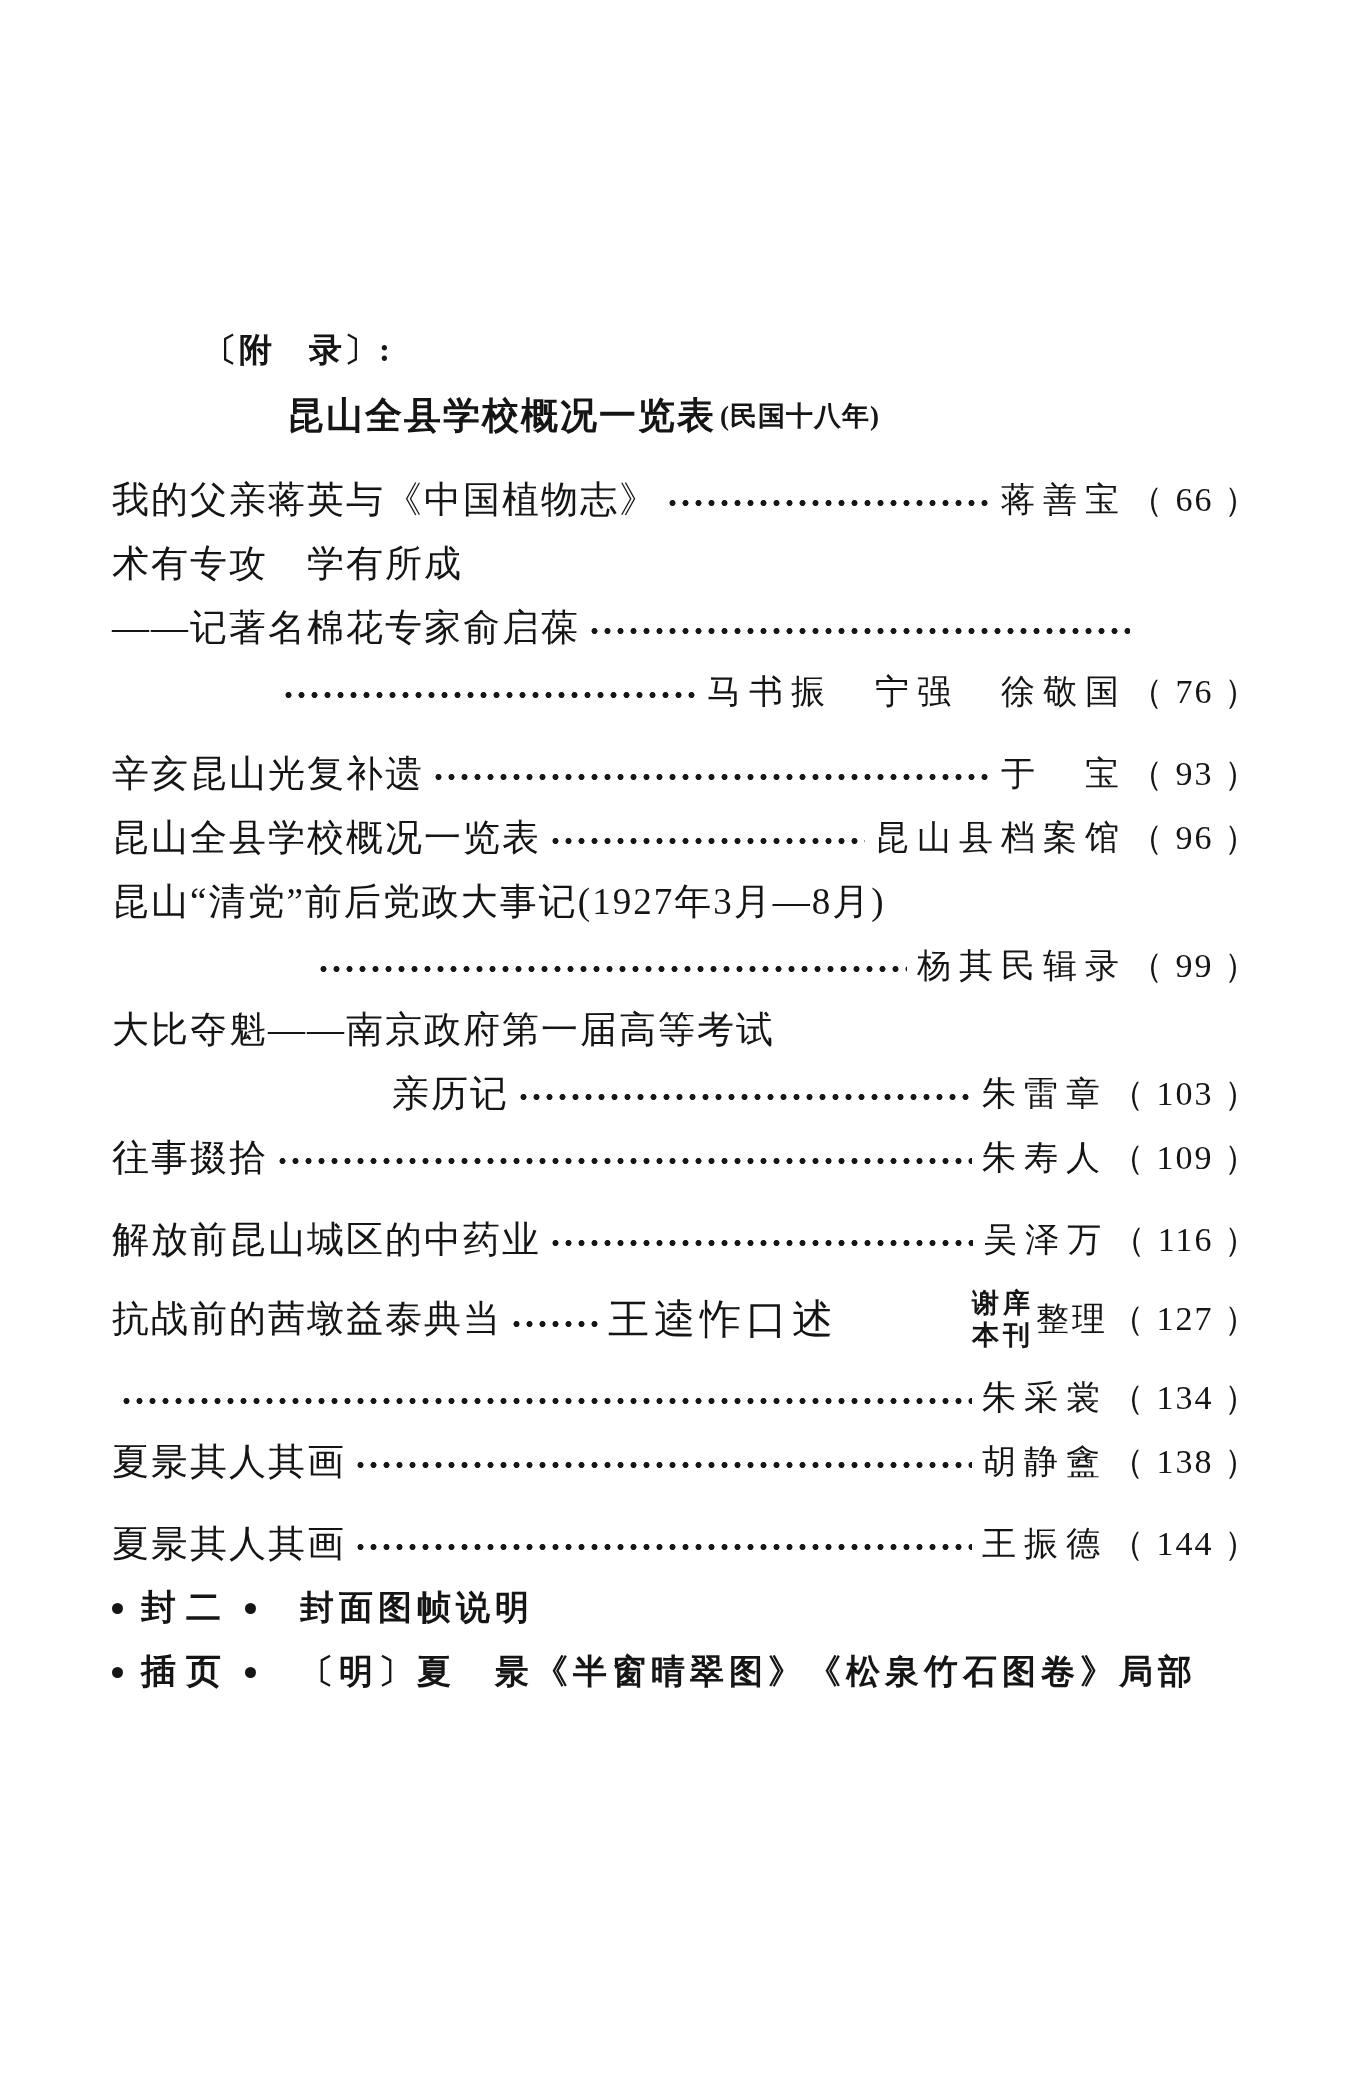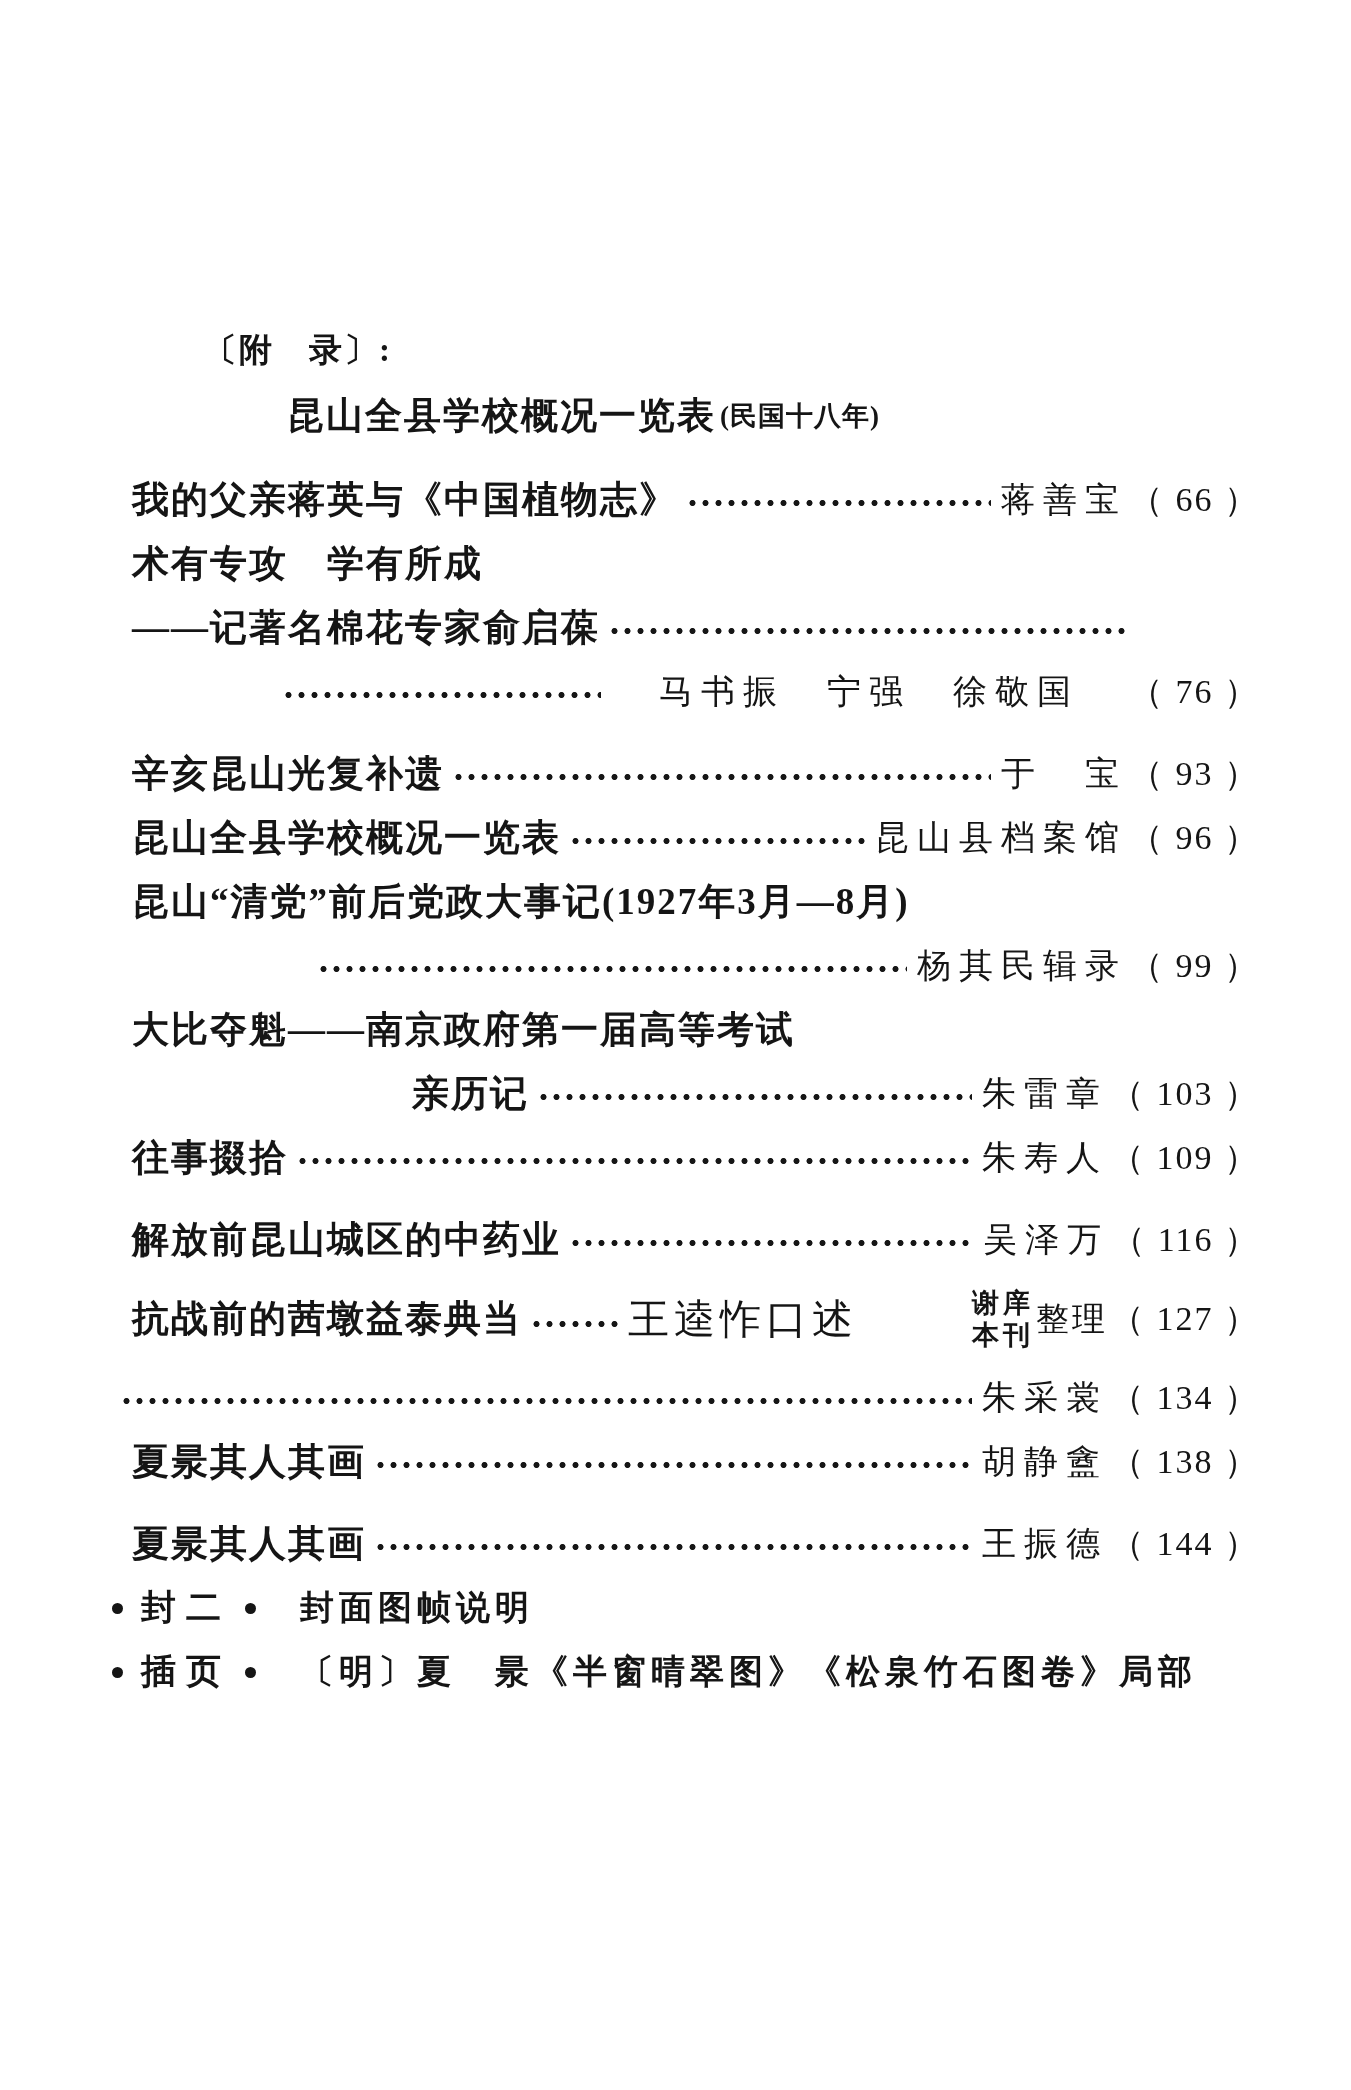--- a/index.html
+++ b/index.html
@@ -11,21 +11,21 @@
   .row{display:flex;align-items:center;min-height:44px;line-height:44px;margin-bottom:20px;
        white-space:nowrap;}
   .group{margin-bottom:38px;}
 
   .heading-text{font-size:33px;font-weight:700;letter-spacing:2px;}
   .row.heading{padding-left:92px;}
   .row.subtitle{padding-left:175px;line-height:48px;}
   .sub-main{font-size:37px;font-weight:700;letter-spacing:2px;}
   .sub-note{font-size:27px;font-weight:700;letter-spacing:1px;margin-left:4px;}
 
-  .t-title{font-size:37px;font-weight:700;letter-spacing:2px;margin-left:20px;}
+  .t-title{font-size:37px;font-weight:400;letter-spacing:2px;}
   .t-author{font-size:34px;font-weight:400;letter-spacing:8px;}
   .t-page{font-size:34px;font-weight:400;letter-spacing:2px;margin-left:2px;}
 
   .leader{flex:1 1 auto;align-self:stretch;margin:0 10px 0 8px;min-width:40px;
           background-image:radial-gradient(circle,#161616 2.6px,rgba(0,0,0,0) 3.4px);
           background-size:13px 12px;background-repeat:repeat-x;background-position:left 58%;}
   .leader.fixed{flex:0 0 88px;min-width:0;}
   .row.wrap-row .leader{margin-right:130px;}
 
   .spacer{flex:1 1 auto;}
@@ -65,21 +65,21 @@
             <span class="t-author">蒋善宝</span>
             <span class="t-page">（ 66 ）</span>
           </div>
           <div class="row">
             <span class="t-title">术有专攻　学有所成</span>
           </div>
           <div class="row wrap-row">
             <span class="t-title">——记著名棉花专家俞启葆</span>
             <span class="leader"></span>
           </div>
-          <div class="row" style="padding-left: 170px; gap: 48px;">
+          <div class="row" style="padding-left: 170px;">
             <span class="leader" style="margin-left: 0px;"></span>
             <span class="t-author">马书振　宁强　徐敬国</span>
             <span class="t-page">（ 76 ）</span>
           </div>
         </div>
         <div class="group">
           <div class="row">
             <span class="t-title">辛亥昆山光复补遗</span>
             <span class="leader"></span>
             <span class="t-author">于　宝</span>

